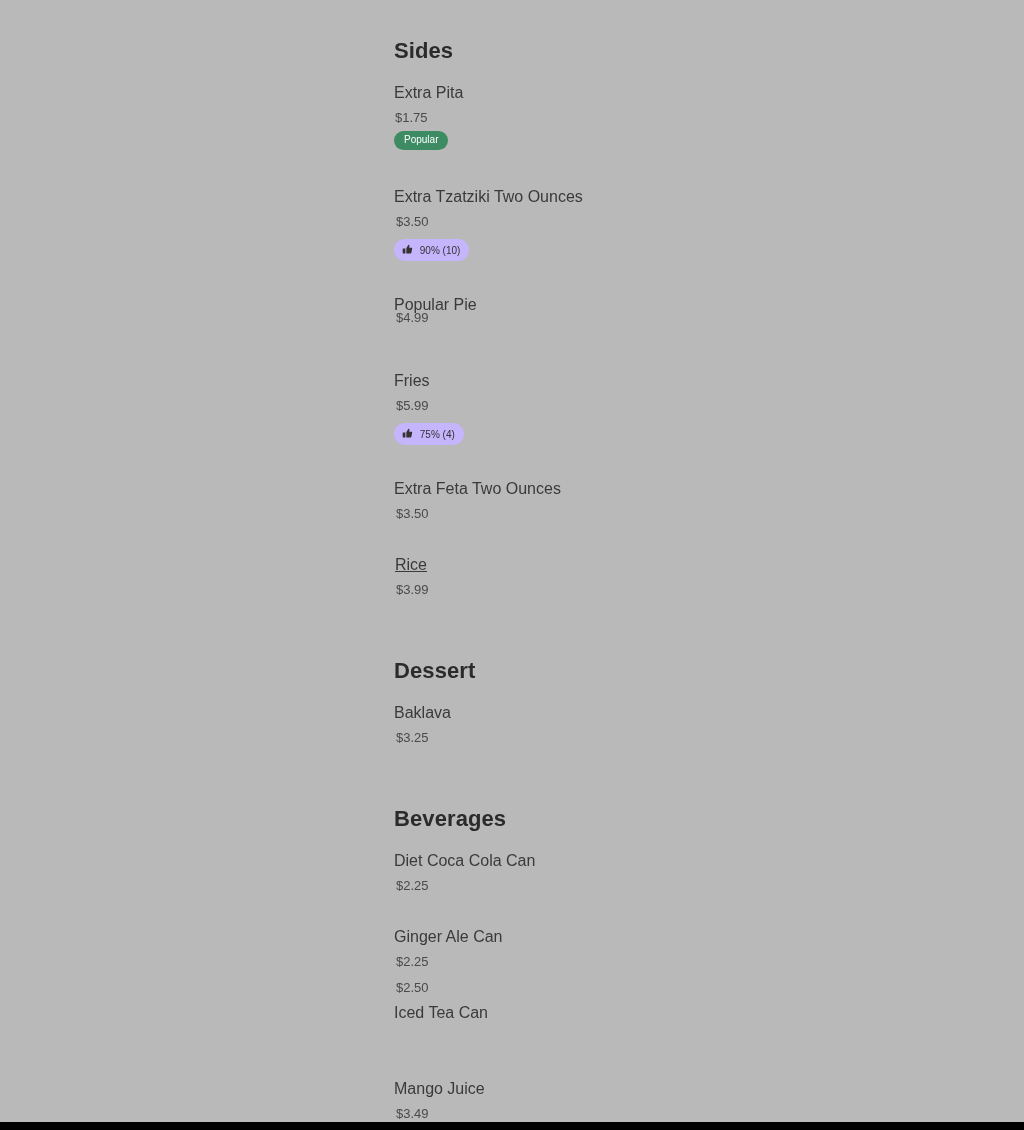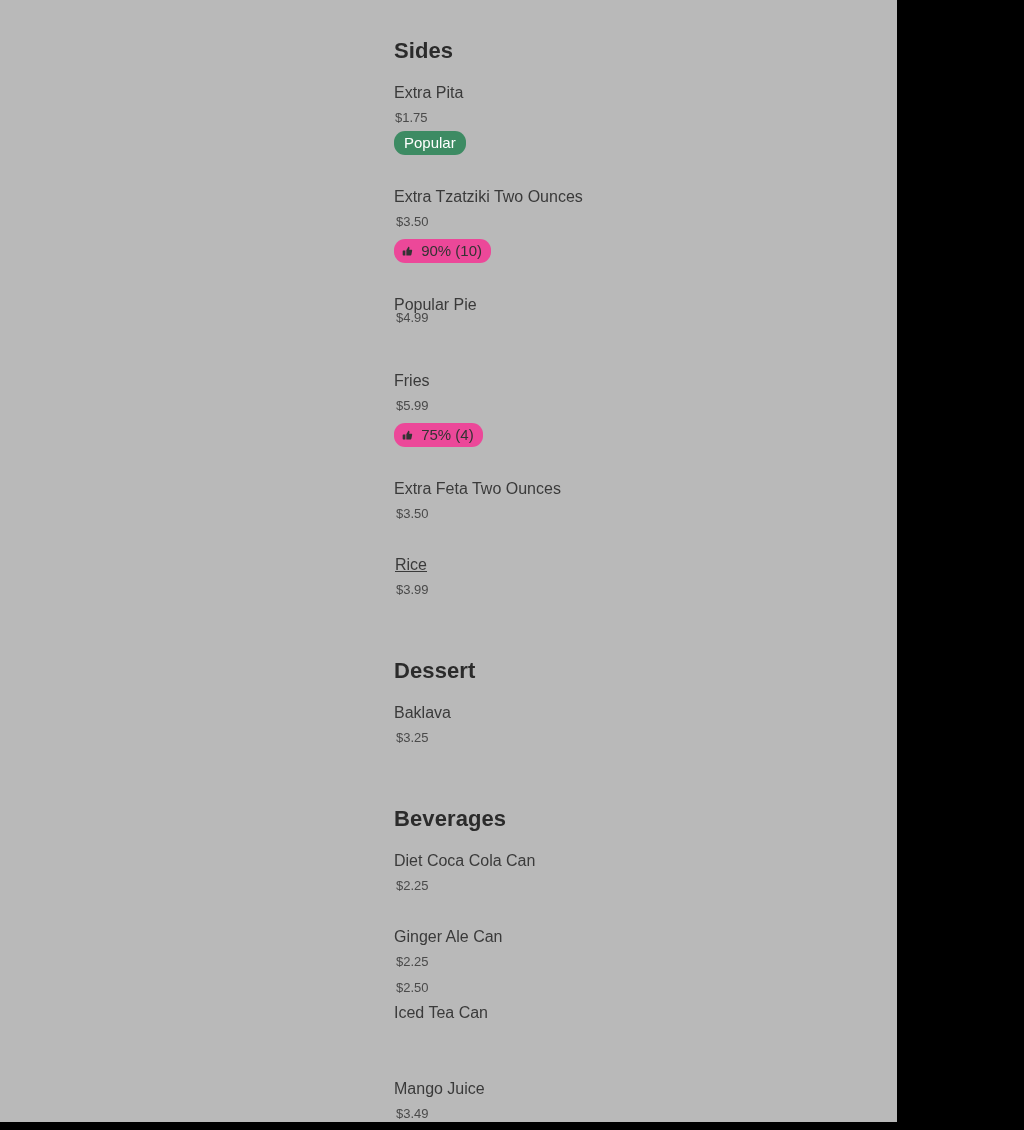--- a/index.html
+++ b/index.html
@@ -11,21 +11,21 @@
     width: 1024px;
     height: 1130px;
     background: #000000;
     font-family: "Liberation Sans", sans-serif;
     overflow: hidden;
   }
   .page {
     position: absolute;
     left: 0;
     top: 0;
-    width: 897px;
+    width: 1024px;
     height: 1122px;
     background: #b9b9b9;
     overflow: hidden;
   }
   .content {
     position: absolute;
     left: 394px;
     top: 0;
     width: 430px;
   }
@@ -52,32 +52,32 @@
     font-size: 13px;
     color: #4a4a4a;
     line-height: 1;
     font-weight: 400;
   }
   .badge-row {
     display: block;
   }
   .badge {
     display: inline-block;
-    font-size: 15px;
+    font-size: 10px;
     border-radius: 11px;
     padding: 4px 10px 5px 10px;
     line-height: 1;
     vertical-align: top;
   }
   .badge-popular {
     background: #3d8b63;
     color: #ffffff;
   }
   .badge-rating {
-    background: #ec4899;
+    background: #c4b5fd;
     color: #333333;
     padding: 4px 9px 5px 8px;
   }
   .thumb-icon {
     display: inline-block;
     width: 11px;
     height: 11px;
     margin-right: 4px;
     position: relative;
     top: 1px;

